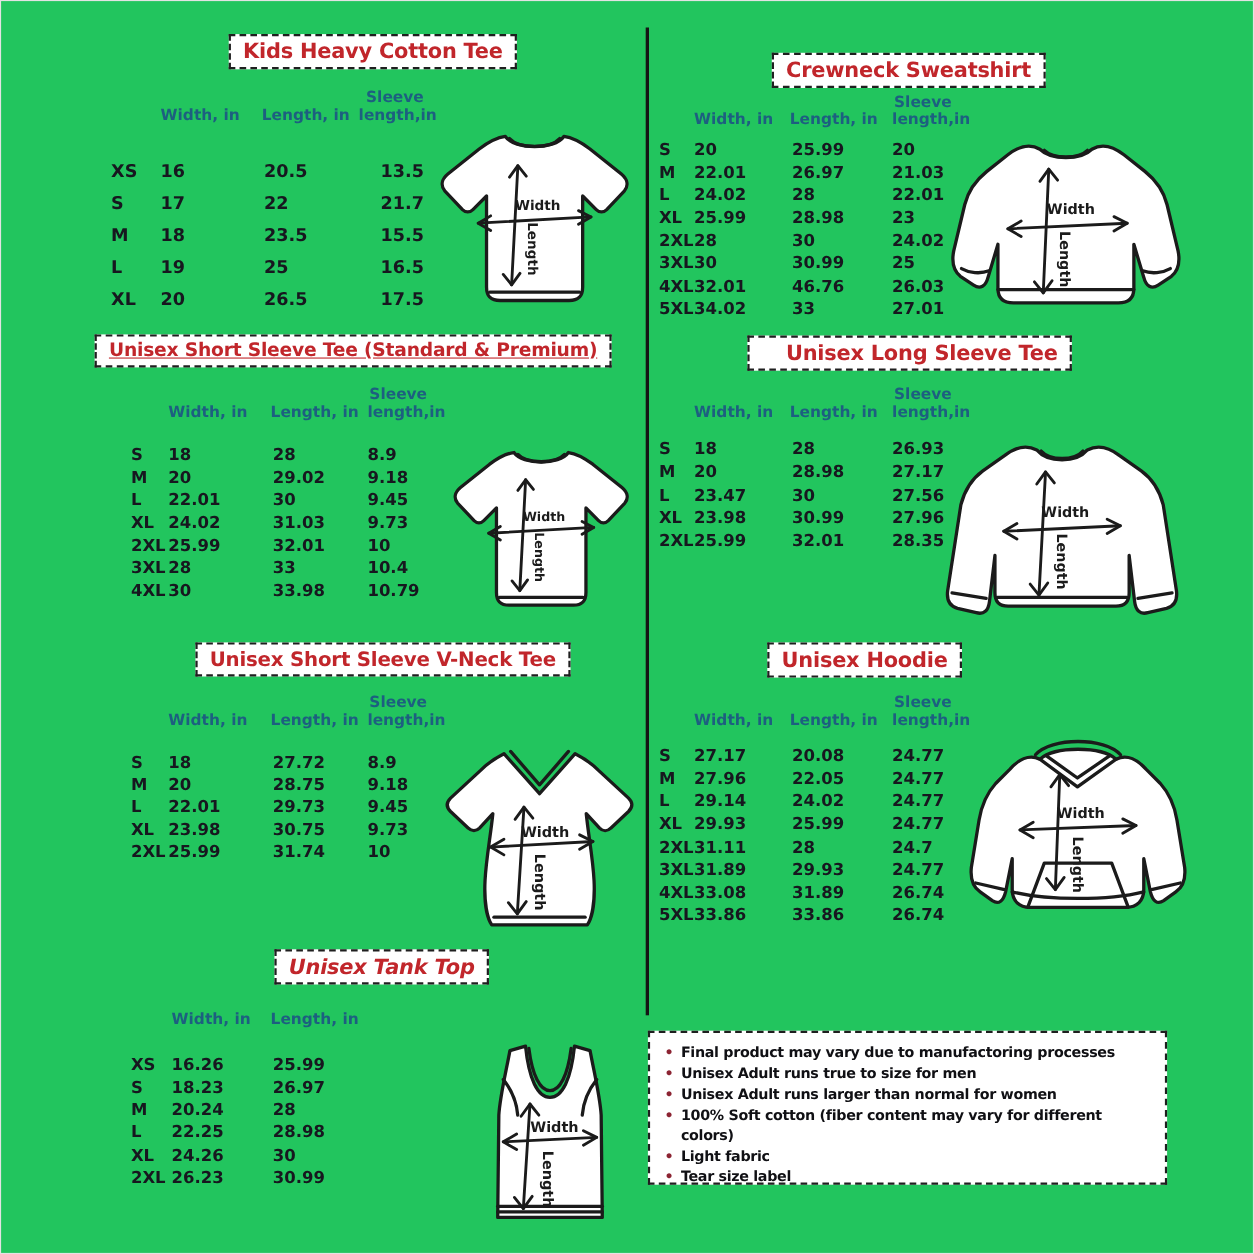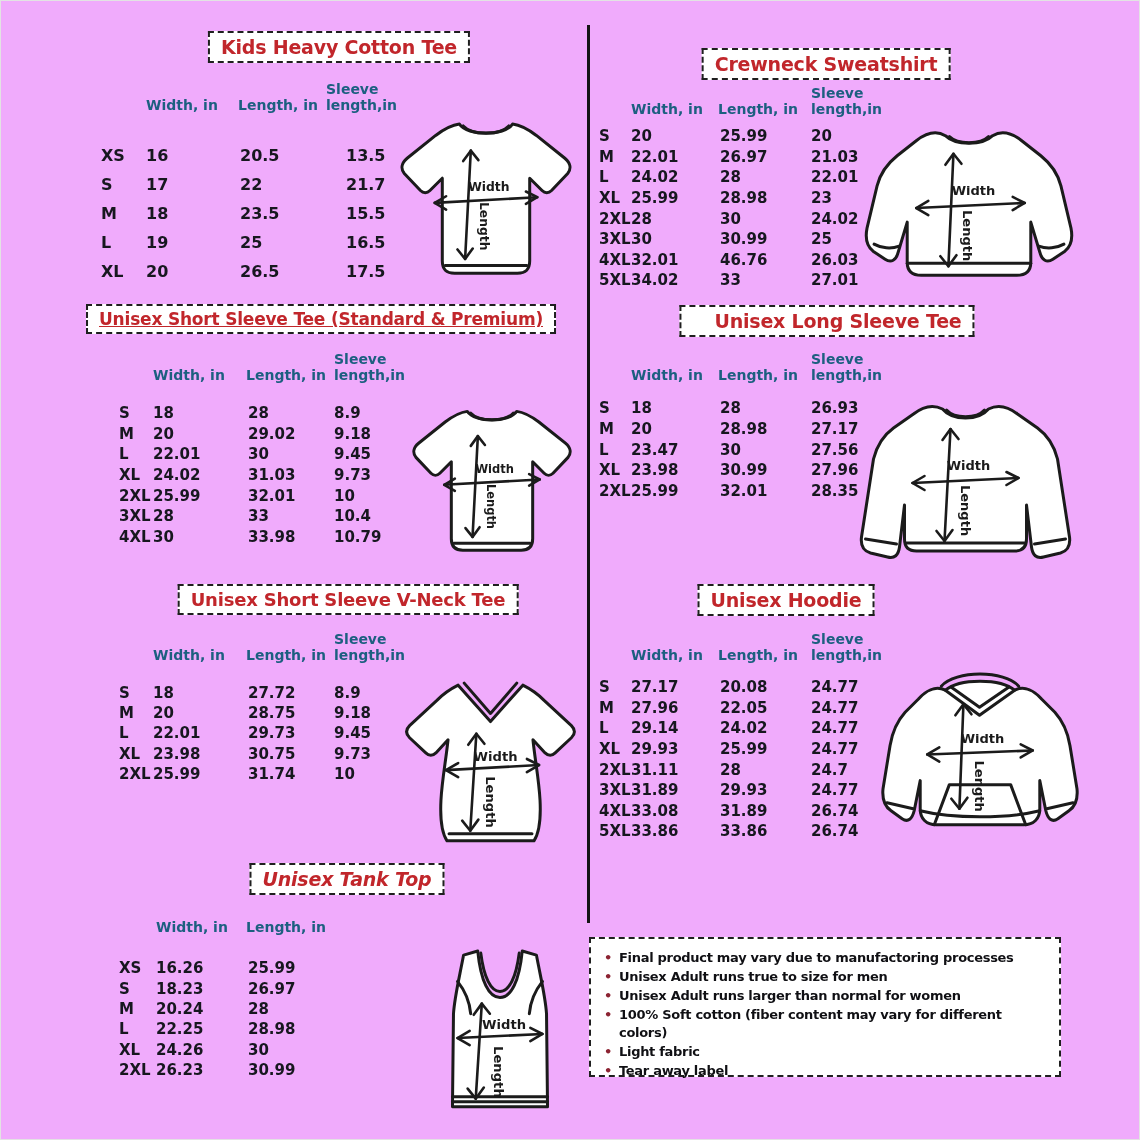--- a/index.html
+++ b/index.html
@@ -1,23 +1,23 @@
 <!DOCTYPE html>
 <html><head>
 <meta charset="utf-8">
 <style>
   html,body{margin:0;padding:0;background:#fff;}
-  .page{position:relative;width:1140px;height:1140px;background:#f0abfc;
+  .page{position:relative;width:1140px;height:1140px;background:#22c55e;
         font-family:"DejaVu Sans",sans-serif;overflow:hidden;border:1px solid #e3e3e3;box-sizing:border-box;}
   .title{position:absolute;transform:translateX(-50%);border:2px dashed #1f1f1f;color:#c1262b;
          font-weight:bold;font-size:19px;letter-spacing:-0.2px;padding:3px 11px;white-space:nowrap;background:#fff;}
   .thead{position:absolute;display:grid;grid-template-columns:var(--cols);align-items:end;
          color:#1d5f80;font-weight:bold;font-size:14px;line-height:1.15;}
   .hcell{padding-bottom:2px;}
-  .h-sleeve{}
+  .h-sleeve{text-align:center;}
   .tbody{position:absolute;display:block;font-weight:bold;color:#17171f;font-size:var(--fs,15px);}
   .trow{display:grid;grid-template-columns:var(--cols);height:var(--rh);align-items:center;}
   .cell-sleeve{padding-left:var(--sp,0px);}
   .cell-length{padding-left:2px;}
   .divider{position:absolute;background:#151515;}
   .garment{position:absolute;}
   .garment path,.garment line{vector-effect:non-scaling-stroke;}
   .gtxt{font-family:"DejaVu Sans",sans-serif;font-weight:bold;font-size:13px;fill:#1b1b1b;}
   .notes{position:absolute;border:2px dashed #1f1f1f;padding:10px 13px;box-sizing:border-box;
          display:flex;flex-direction:column;justify-content:space-around;background:#fff;}
@@ -533,17 +533,17 @@
       <div class="note">
         <span class="bullet">•</span>
         <span>100% Soft cotton (fiber content may vary for different colors)</span>
       </div>
       <div class="note">
         <span class="bullet">•</span>
         <span>Light fabric</span>
       </div>
       <div class="note">
         <span class="bullet">•</span>
-        <span>Tear away label</span>
+        <span>Tear size label</span>
       </div>
     </div>
 
 </div>
 
 </body></html>

